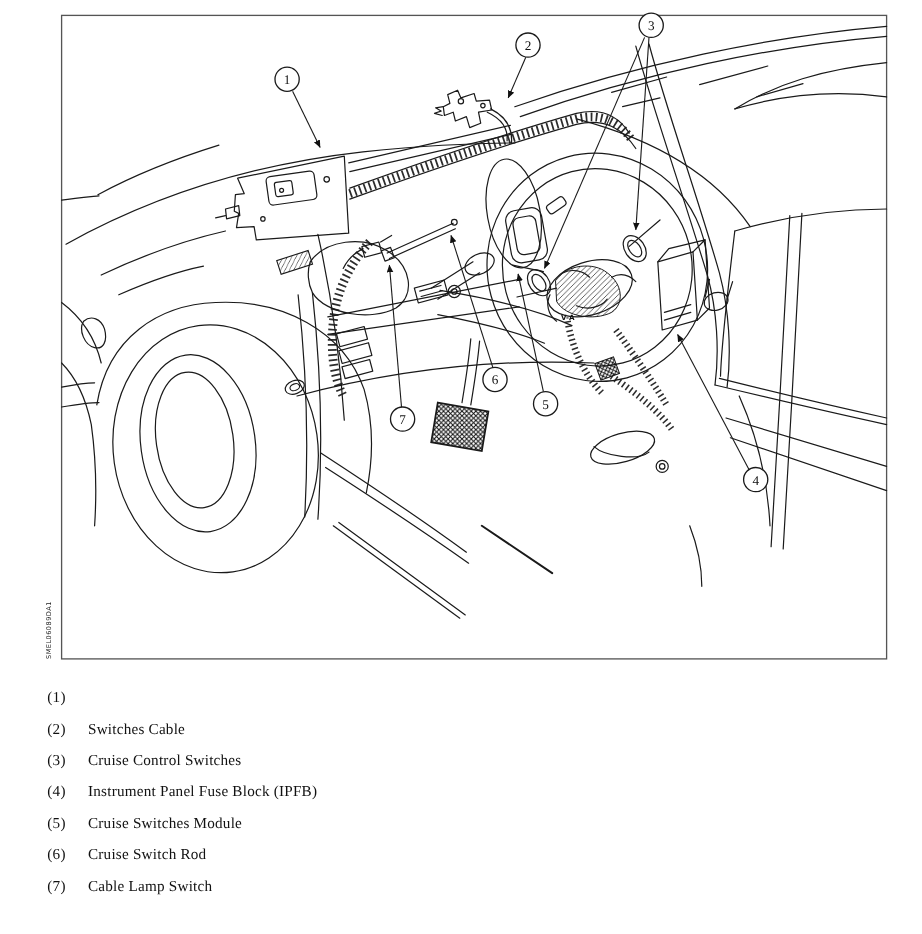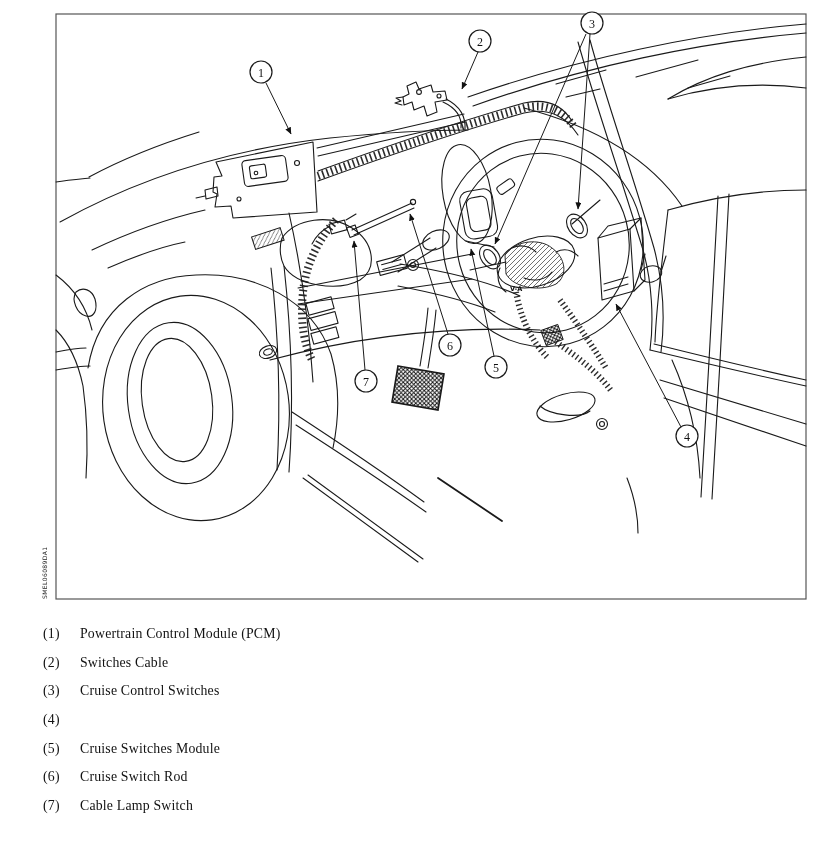--- a/index.html
+++ b/index.html
@@ -289,32 +289,32 @@
     </g>
 
     <text class="tinytag" x="510" y="291">V-A</text>
   </svg>
 
   <div class="figcode">SMEL06089DA1</div>
 
   <div class="legend">
     <div class="legend-row">
       <span class="legend-num">(1)</span>
-      <span class="legend-label">Powertrain Control Module (PCM)</span>
     </div>
     <div class="legend-row">
       <span class="legend-num">(2)</span>
       <span class="legend-label">Switches Cable</span>
     </div>
     <div class="legend-row">
       <span class="legend-num">(3)</span>
       <span class="legend-label">Cruise Control Switches</span>
     </div>
     <div class="legend-row">
       <span class="legend-num">(4)</span>
+      <span class="legend-label">Instrument Panel Fuse Block (IPFB)</span>
     </div>
     <div class="legend-row">
       <span class="legend-num">(5)</span>
       <span class="legend-label">Cruise Switches Module</span>
     </div>
     <div class="legend-row">
       <span class="legend-num">(6)</span>
       <span class="legend-label">Cruise Switch Rod</span>
     </div>
     <div class="legend-row">

